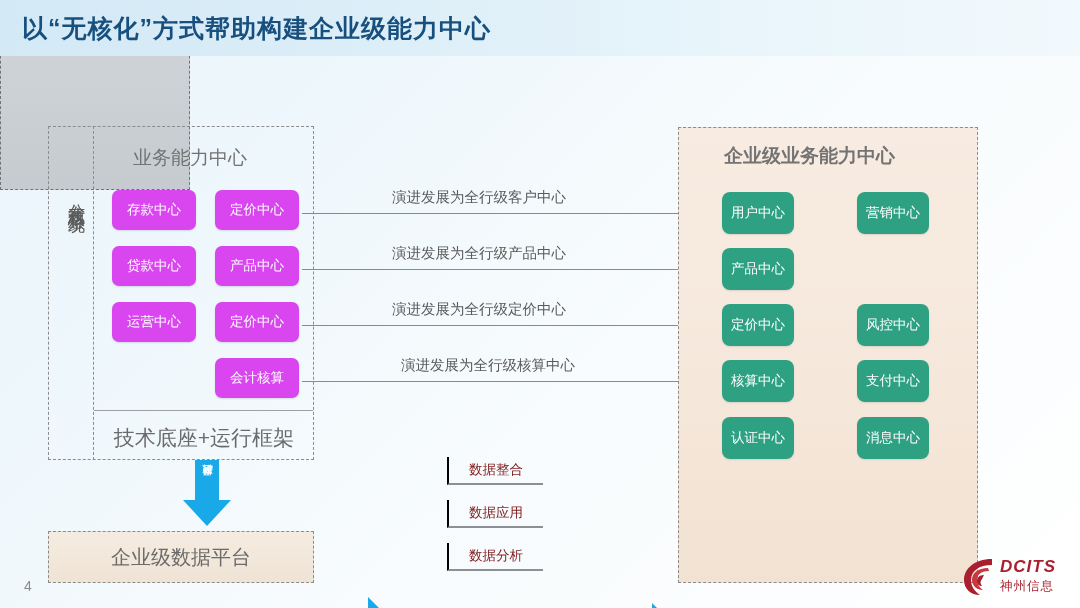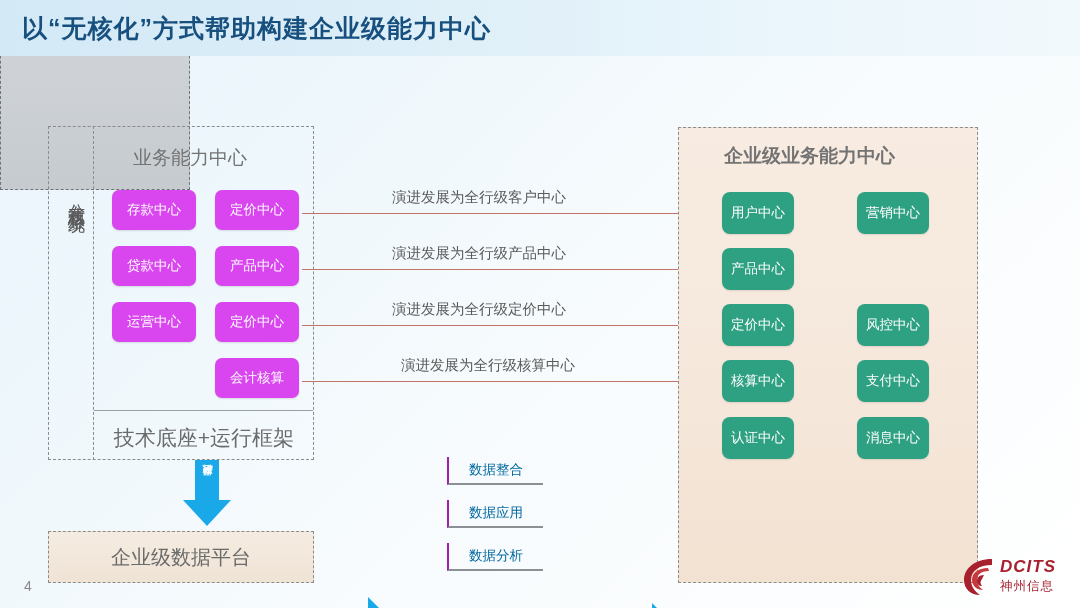--- a/index.html
+++ b/index.html
@@ -102,23 +102,23 @@
     left:392px;top:408px;width:188px;height:188px;
     background:linear-gradient(180deg,#d2d6da 0%,#c6cbd0 100%);
     border:1px dashed #6f7479;
   }
   #data-title{
     position:absolute;left:392px;top:418px;width:188px;
     text-align:center;font-size:19px;color:#6b6b6b;
   }
   .data-item{
     position:absolute;width:94px;height:26px;
-    font-size:13.5px;color:#0369a1;
-    display:flex;align-items:center;justify-content:center;
-    border-left:2px solid #a21caf;border-bottom:2px solid #8b9095;
+    font-size:13.5px;color:#7f1d1d;
+    display:flex;align-items:center;justify-content:center;
+    border-left:2px solid #000000;border-bottom:2px solid #8b9095;
   }
 
   
   .barrow{position:absolute;}
   .barrow .head{
     position:absolute;width:0;height:0;
     border-top:0 solid transparent;border-bottom:0 solid transparent;
     border-left:0 solid #19A8E8;
   }
 

